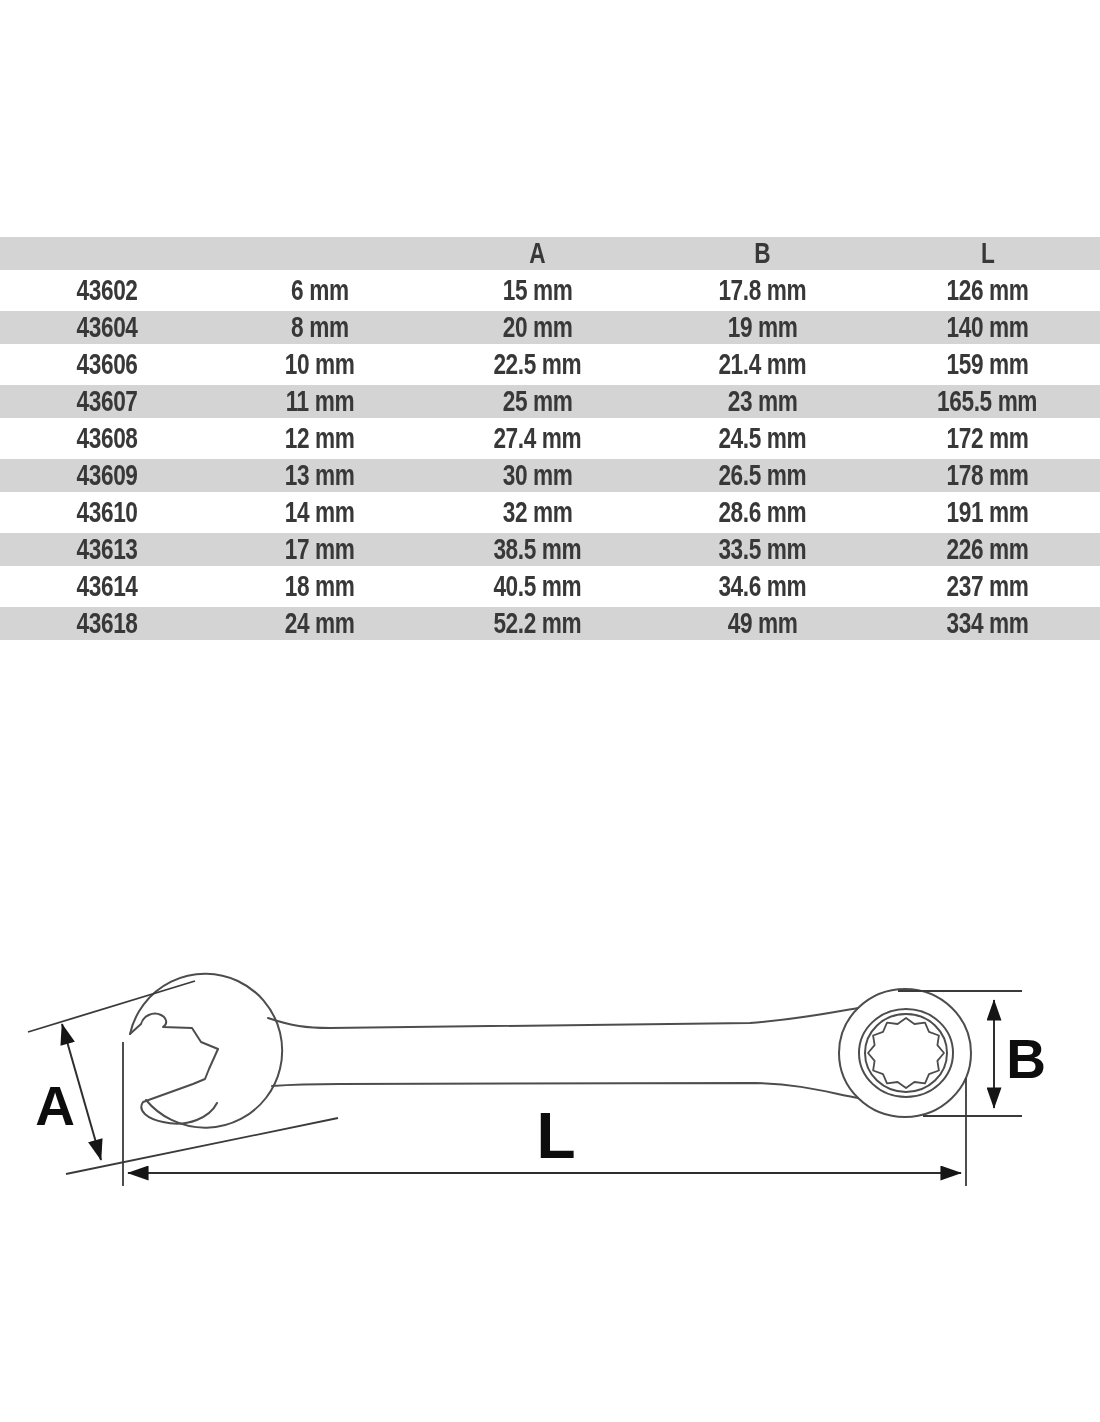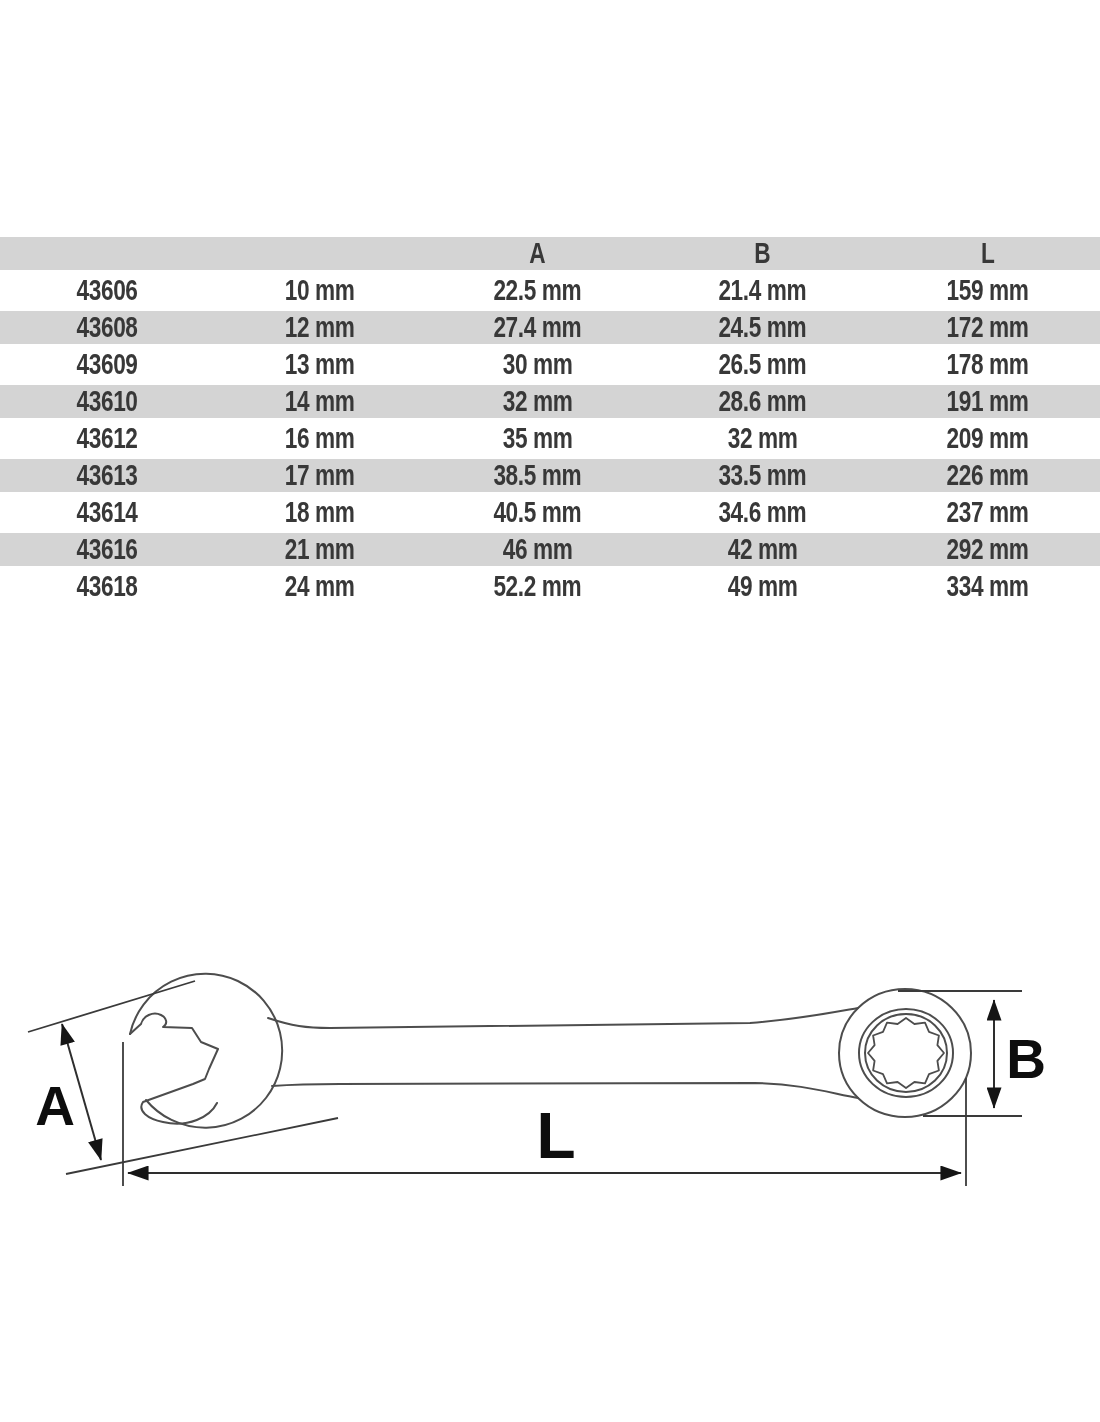--- a/index.html
+++ b/index.html
@@ -42,25 +42,46 @@
       <tr>
         <th><span class="cnd"></span></th>
         <th><span class="cnd"></span></th>
         <th><span class="cnd">A</span></th>
         <th><span class="cnd">B</span></th>
         <th><span class="cnd">L</span></th>
       </tr>
     </thead>
     <tbody>
         <tr>
+          <td><span class="cnd">43602</span></td>
+          <td><span class="cnd">6 mm</span></td>
+          <td><span class="cnd">15 mm</span></td>
+          <td><span class="cnd">17.8 mm</span></td>
+          <td><span class="cnd">126 mm</span></td>
+        </tr>
+        <tr>
+          <td><span class="cnd">43604</span></td>
+          <td><span class="cnd">8 mm</span></td>
+          <td><span class="cnd">20 mm</span></td>
+          <td><span class="cnd">19 mm</span></td>
+          <td><span class="cnd">140 mm</span></td>
+        </tr>
+        <tr>
           <td><span class="cnd">43606</span></td>
           <td><span class="cnd">10 mm</span></td>
           <td><span class="cnd">22.5 mm</span></td>
           <td><span class="cnd">21.4 mm</span></td>
           <td><span class="cnd">159 mm</span></td>
+        </tr>
+        <tr>
+          <td><span class="cnd">43607</span></td>
+          <td><span class="cnd">11 mm</span></td>
+          <td><span class="cnd">25 mm</span></td>
+          <td><span class="cnd">23 mm</span></td>
+          <td><span class="cnd">165.5 mm</span></td>
         </tr>
         <tr>
           <td><span class="cnd">43608</span></td>
           <td><span class="cnd">12 mm</span></td>
           <td><span class="cnd">27.4 mm</span></td>
           <td><span class="cnd">24.5 mm</span></td>
           <td><span class="cnd">172 mm</span></td>
         </tr>
         <tr>
           <td><span class="cnd">43609</span></td>
@@ -70,46 +91,32 @@
           <td><span class="cnd">178 mm</span></td>
         </tr>
         <tr>
           <td><span class="cnd">43610</span></td>
           <td><span class="cnd">14 mm</span></td>
           <td><span class="cnd">32 mm</span></td>
           <td><span class="cnd">28.6 mm</span></td>
           <td><span class="cnd">191 mm</span></td>
         </tr>
         <tr>
-          <td><span class="cnd">43612</span></td>
-          <td><span class="cnd">16 mm</span></td>
-          <td><span class="cnd">35 mm</span></td>
-          <td><span class="cnd">32 mm</span></td>
-          <td><span class="cnd">209 mm</span></td>
-        </tr>
-        <tr>
           <td><span class="cnd">43613</span></td>
           <td><span class="cnd">17 mm</span></td>
           <td><span class="cnd">38.5 mm</span></td>
           <td><span class="cnd">33.5 mm</span></td>
           <td><span class="cnd">226 mm</span></td>
         </tr>
         <tr>
           <td><span class="cnd">43614</span></td>
           <td><span class="cnd">18 mm</span></td>
           <td><span class="cnd">40.5 mm</span></td>
           <td><span class="cnd">34.6 mm</span></td>
           <td><span class="cnd">237 mm</span></td>
-        </tr>
-        <tr>
-          <td><span class="cnd">43616</span></td>
-          <td><span class="cnd">21 mm</span></td>
-          <td><span class="cnd">46 mm</span></td>
-          <td><span class="cnd">42 mm</span></td>
-          <td><span class="cnd">292 mm</span></td>
         </tr>
         <tr>
           <td><span class="cnd">43618</span></td>
           <td><span class="cnd">24 mm</span></td>
           <td><span class="cnd">52.2 mm</span></td>
           <td><span class="cnd">49 mm</span></td>
           <td><span class="cnd">334 mm</span></td>
         </tr>
       </tbody>
   </table>

